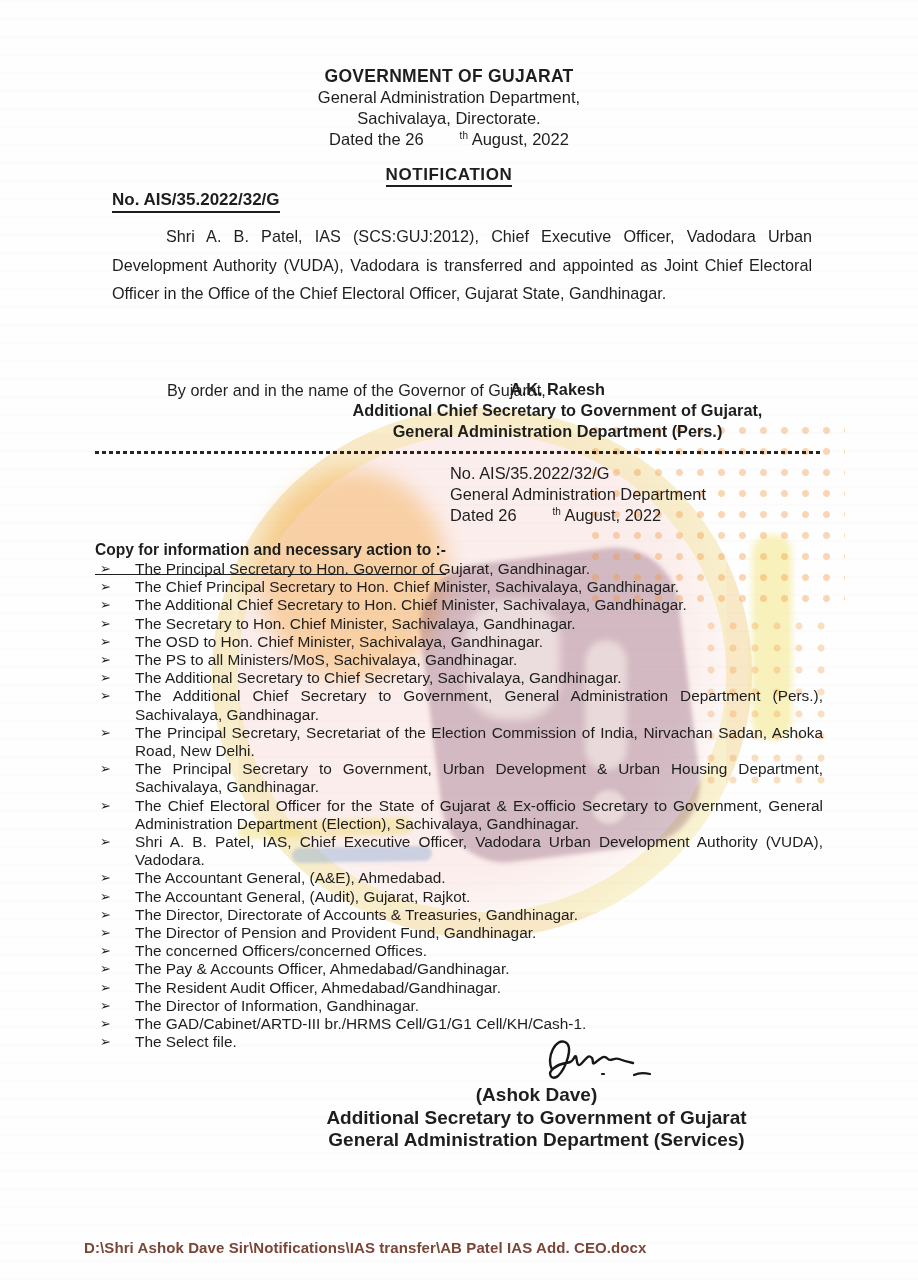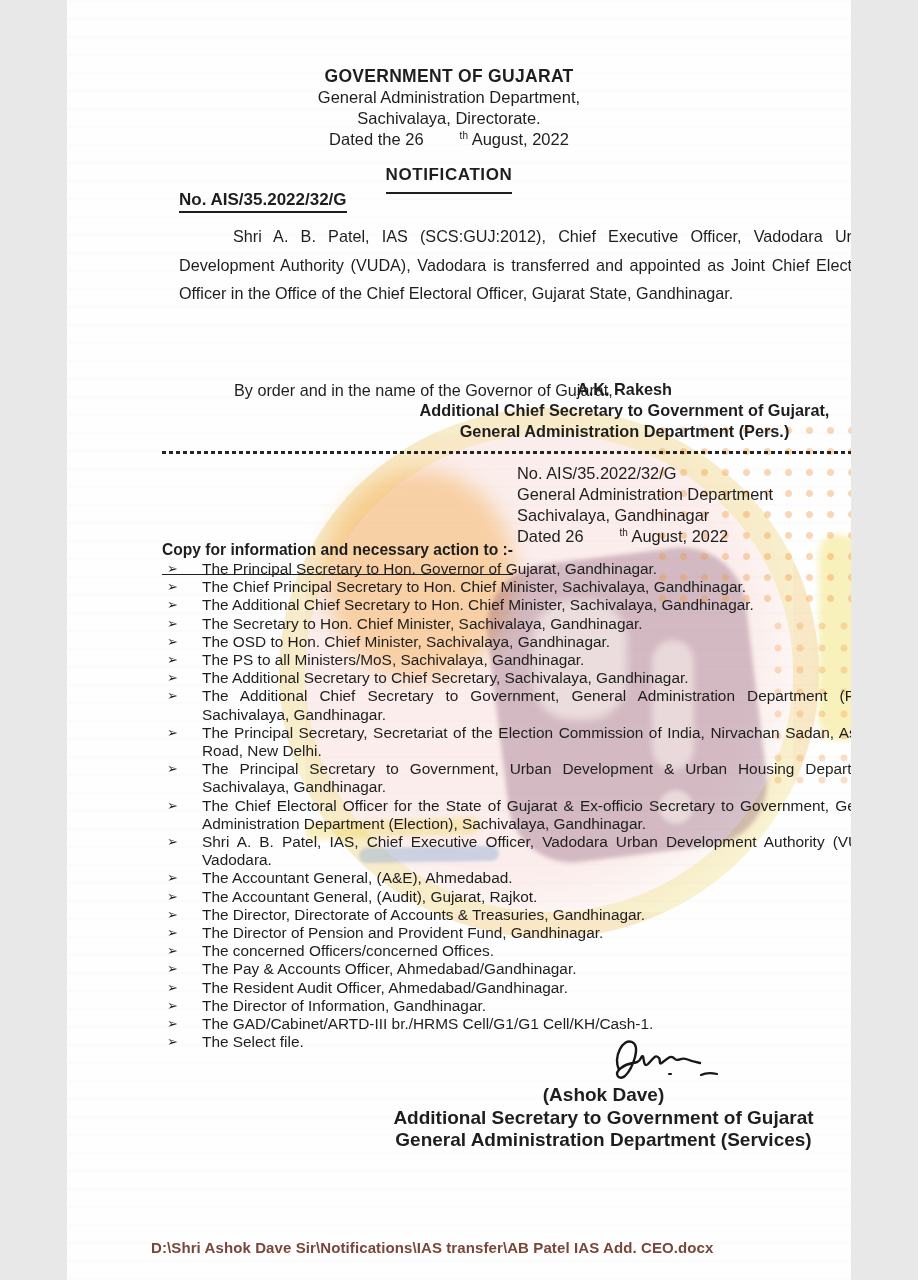--- a/index.html
+++ b/index.html
@@ -1,18 +1,18 @@
 <!DOCTYPE html>
 <html><head>
 <meta charset="utf-8">
 <style>
   * { margin:0; padding:0; box-sizing:border-box; }
   body { background:#e8e8e8; font-family:"Liberation Sans", sans-serif; }
   .page {
-    position:relative; width:784px; height:1280px; margin:0 auto;
+    position:relative; width:918px; height:1280px; margin:0 auto;
     background:
       repeating-linear-gradient(180deg, rgba(0,0,0,0.012) 0 2px, rgba(255,255,255,0) 2px 18px),
       #fefefe;
     color:#1e1e1e; overflow:hidden;
   }
   
   .wm { position:absolute; pointer-events:none; }
   .wm-circle {
     left:212px; top:408px; width:540px; height:530px; border-radius:50%;
     border:26px solid rgba(238,220,110,0.30);
@@ -59,21 +59,21 @@
   .wm-bstreak {
     left:292px; top:847px; width:140px; height:15px; border-radius:8px;
     background:rgba(145,172,210,0.45); transform:rotate(-1deg); filter:blur(1.5px);
   }
   
   .content { position:absolute; inset:0; z-index:2; }
   .doc-header { position:absolute; top:66px; left:0; right:20px; text-align:center; line-height:21px; font-size:16.5px; }
   .doc-title { font-weight:bold; font-size:17.5px; letter-spacing:0.3px; }
   sup.th { font-size:10px; vertical-align:super; line-height:0;padding-left:36px; }
   .notification { position:absolute; top:165px; left:0; right:20px; text-align:center; }
-  .notification span { font-weight:bold; font-size:17px; letter-spacing:0.6px; border-bottom:2px solid #1e1e1e; padding-bottom:8px; }
+  .notification span { font-weight:bold; font-size:17px; letter-spacing:0.6px; border-bottom:2px solid #1e1e1e; padding-bottom:1px; }
   .ref-no-top { position:absolute; top:190px; left:112px; font-weight:bold; font-size:17px; border-bottom:2px solid #1e1e1e; padding-bottom:1px; }
   .body-par { position:absolute; top:222px; left:112px; width:700px; font-size:16.2px; line-height:28.7px; text-align:justify; text-indent:54px; }
   .by-order { position:absolute; top:337px; left:167px; font-size:16.2px;margin-top:44px; }
   .sig1 { position:absolute; top:379px; left:305px; width:505px; text-align:center; font-weight:bold; font-size:16.3px; line-height:21.2px; }
   .dashes { position:absolute; top:451px; left:95px; width:727px; height:3px;
     background:repeating-linear-gradient(90deg, #262626 0 4px, transparent 4px 7px); }
   .ref-block { position:absolute; top:463px; left:450px; font-size:16.4px; line-height:21px; }
   .copy-heading { position:absolute; top:541px; left:95px; font-weight:bold; font-size:15.6px; }
   .copy-heading span { border-bottom:1.8px solid #1e1e1e; padding-bottom:16px; }
   .copy-list { position:absolute; top:560px; left:100px; width:723px; list-style:none; font-size:15.4px; line-height:18.2px; }
@@ -124,21 +124,20 @@
       <div>A.K. Rakesh</div>
       <div>Additional Chief Secretary to Government of Gujarat,</div>
       <div>General Administration Department (Pers.)</div>
     </div>
 
     <div class="dashes"></div>
 
     <div class="ref-block">
       <div>No. AIS/35.2022/32/G</div>
       <div>General Administration Department</div>
-      <div>Sachivalaya, Gandhinagar</div>
       <div><span>Dated 26</span><sup class="th">th</sup><span> August, 2022</span></div>
     </div>
 
     <div class="copy-heading">
       <span>Copy for information and necessary action to :-</span>
     </div>
 
     <ul class="copy-list">
       <li class="copy-item">
           <span class="bullet">➢</span>

